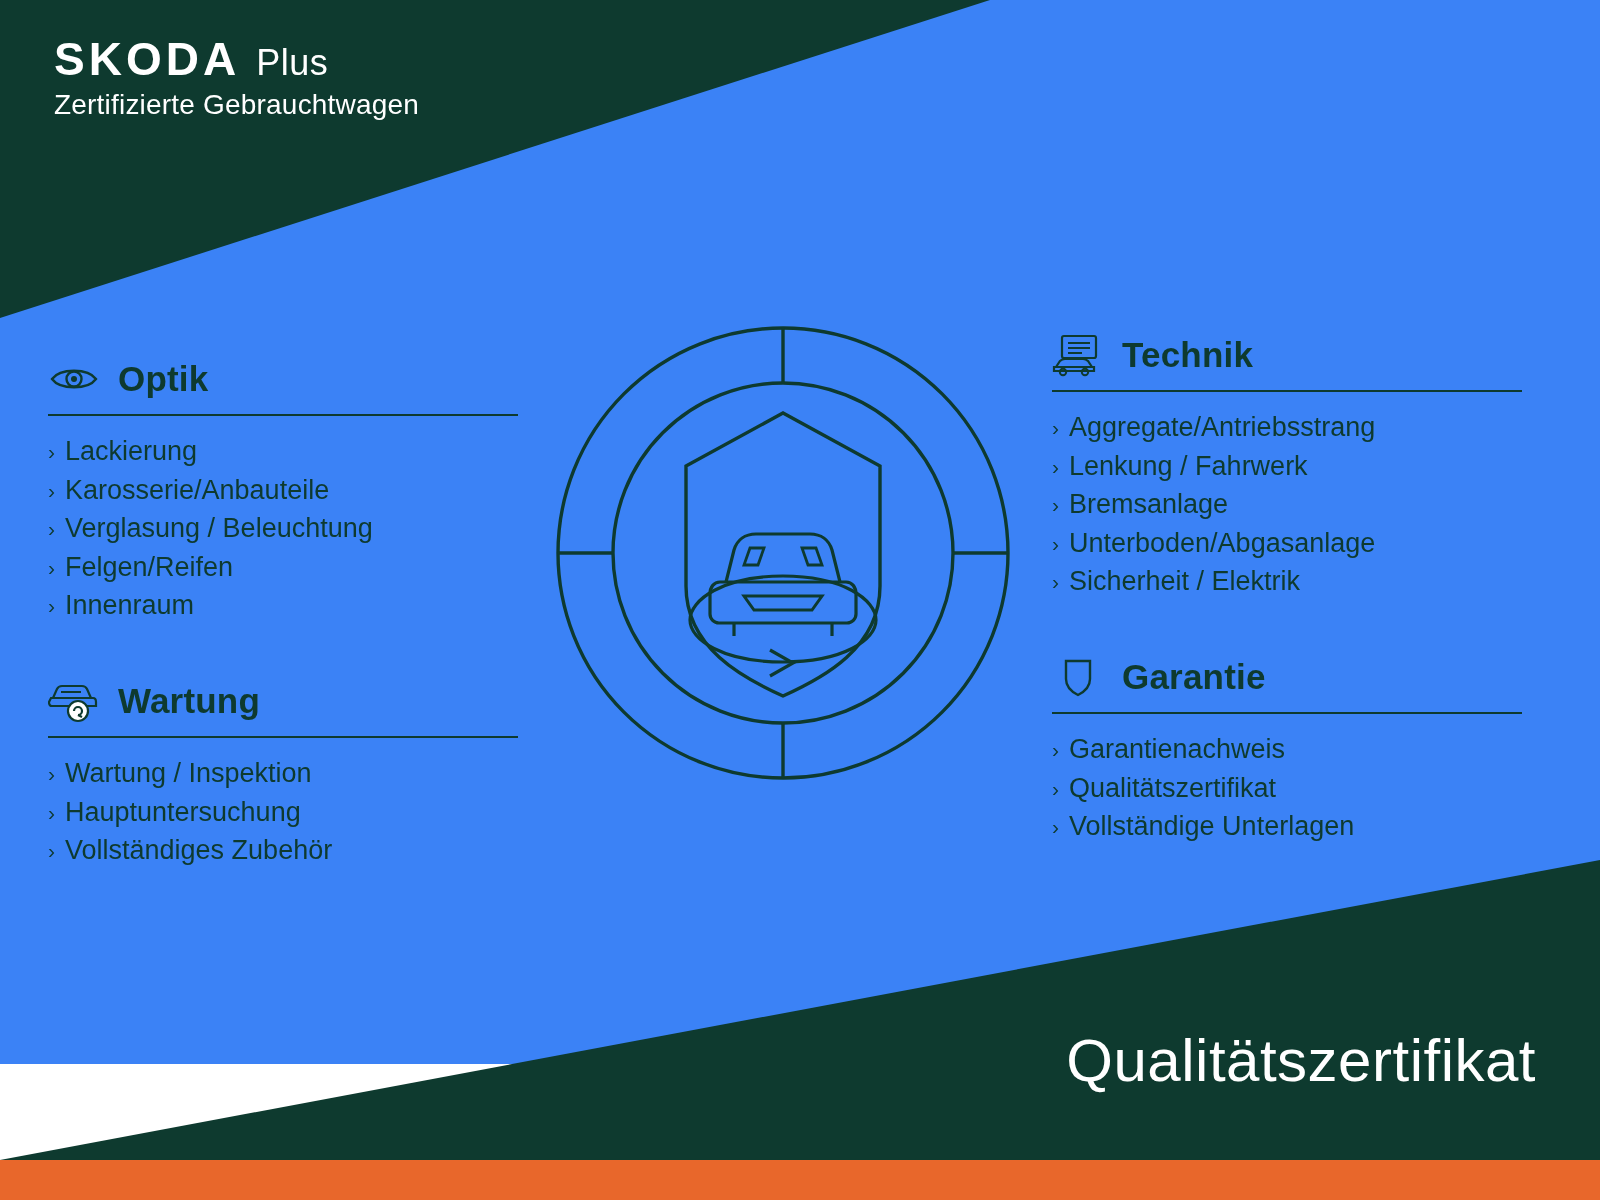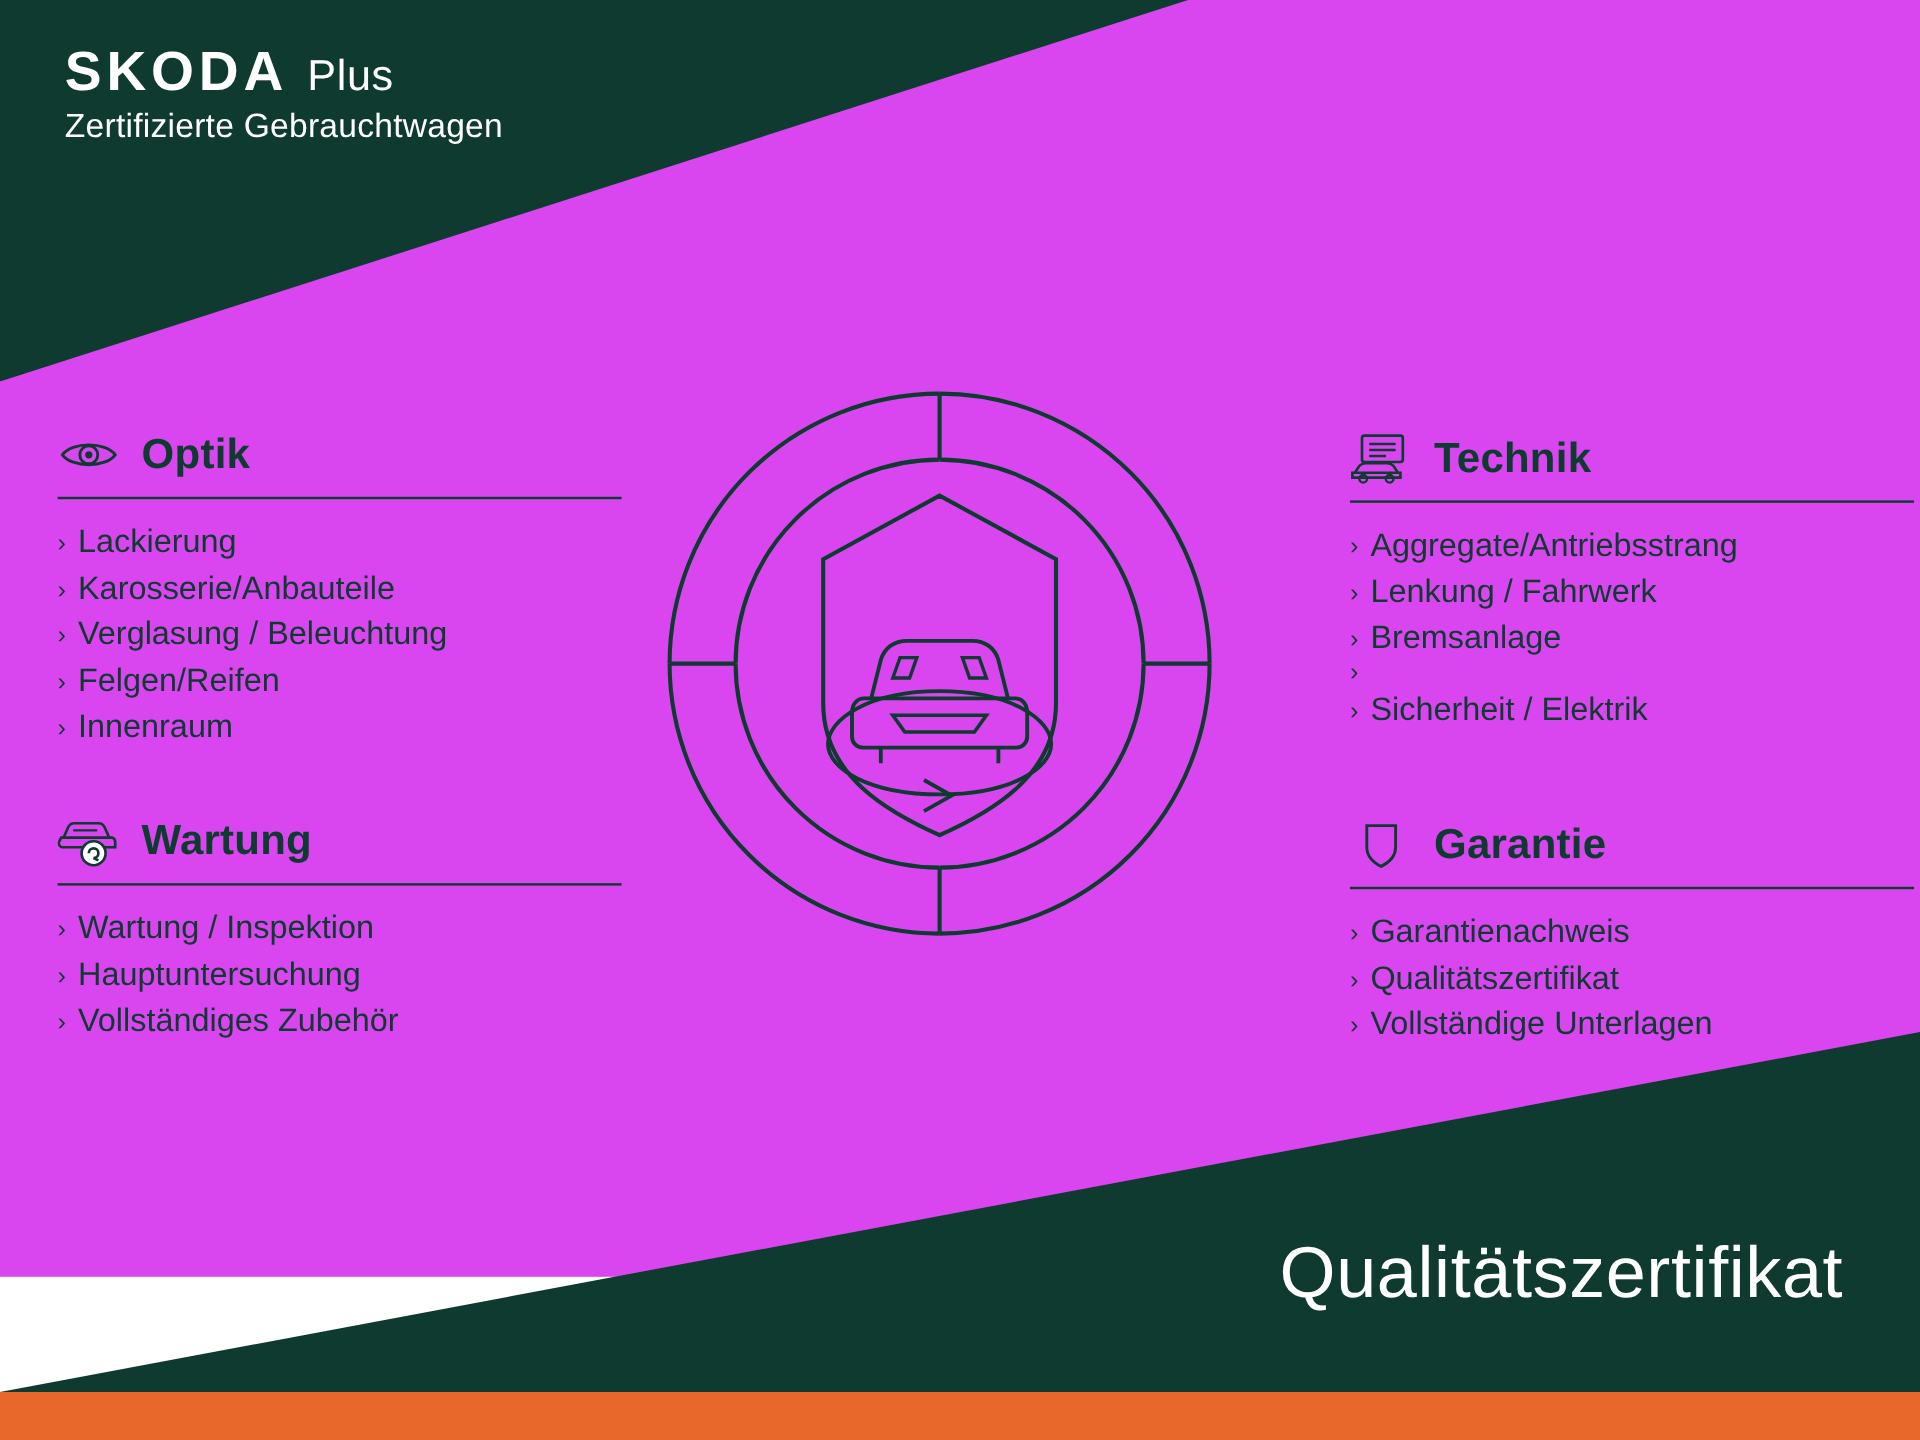--- a/index.html
+++ b/index.html
@@ -5,21 +5,21 @@
   * { box-sizing: border-box; margin: 0; padding: 0; }
   html, body {
     width: 1600px; height: 1200px;
     font-family: "Liberation Sans", sans-serif;
     background: #ffffff;
     overflow: hidden;
   }
   #page {
     position: relative;
     width: 1600px; height: 1064px;
-    background: #d946ef;
+    background: #3b82f6;
   }
 
   
   .bg-top {
     position: absolute; left: 0; top: 0;
     width: 1600px; height: 330px;
     background: #0e3a2f;
     clip-path: polygon(0 0, 990px 0, 0 318px);
   }
   .bg-bottom {
@@ -49,21 +49,21 @@
     margin-left: 16px; line-height: 1;
   }
   .logo-sub {
     font-size: 28px; font-weight: 300; letter-spacing: 0.2px;
     margin-top: 7px;
   }
 
   
   .block { position: absolute; width: 470px; }
   .block.left  { left: 48px; margin-top: 24px; }
-  .block.right { left: 1125px; margin-top: 27px; }
+  .block.right { left: 1052px; }
   .block.row1  { top: 328px; }
   .block.row2  { top: 650px; text-align: center; }
 
   .block-head {
     display: flex; align-items: center;
     gap: 18px;
     height: 54px;
   }
   .block-icon {
     width: 52px; height: 42px;
@@ -218,20 +218,21 @@
       <li>
           <span class="chev">›</span>
           <span>Lenkung / Fahrwerk</span>
         </li>
       <li>
           <span class="chev">›</span>
           <span>Bremsanlage</span>
         </li>
       <li>
           <span class="chev">›</span>
+          <span>Unterboden/Abgasanlage</span>
         </li>
       <li>
           <span class="chev">›</span>
           <span>Sicherheit / Elektrik</span>
         </li>
     </ul>
   </div>
 
   <div class="block right row2">
     <div class="block-head">

